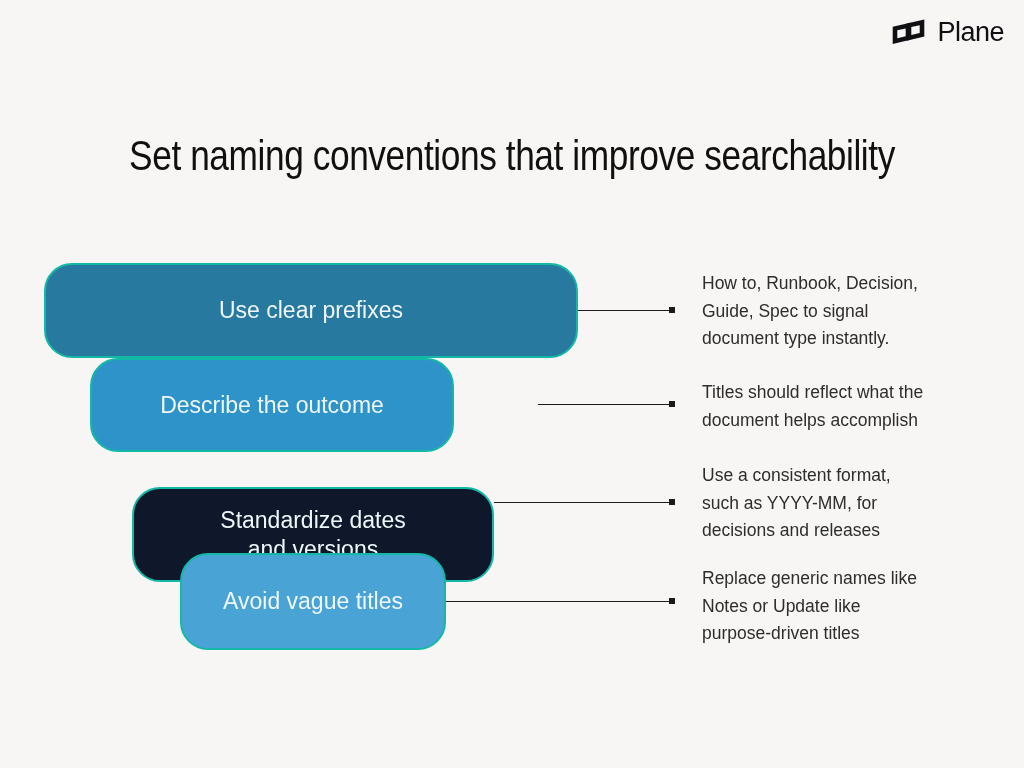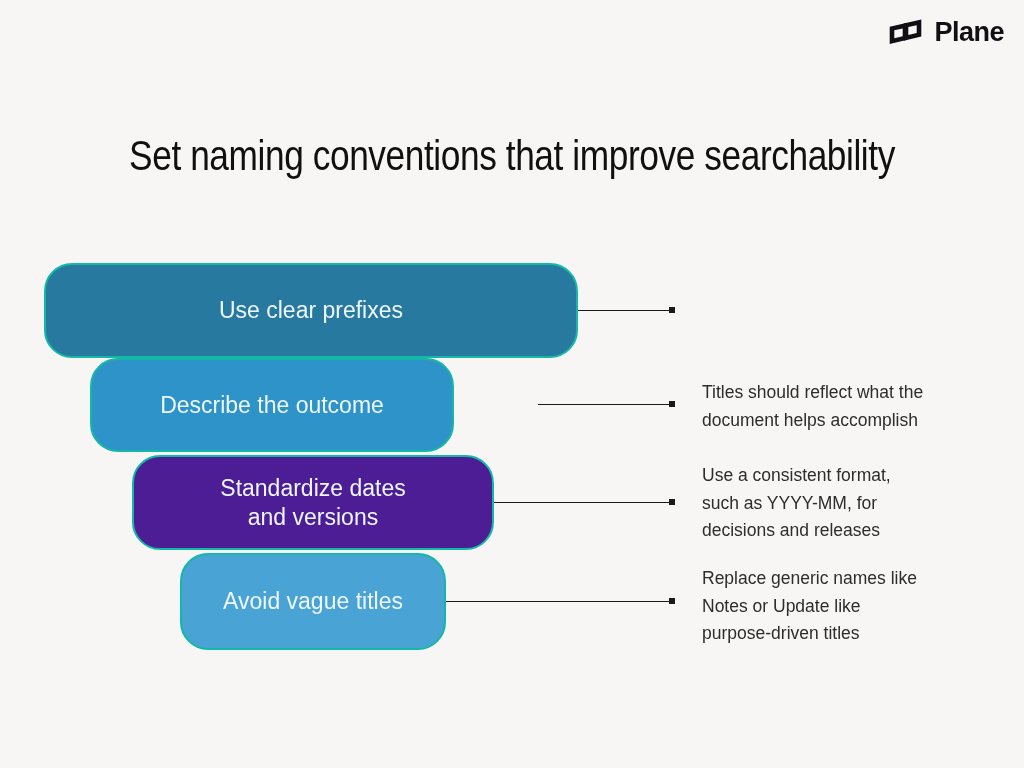--- a/index.html
+++ b/index.html
@@ -11,21 +11,21 @@
     overflow: hidden;
   }
   .canvas { position: absolute; inset: 0; }
 
   
   .logo {
     position: absolute; top: 17px; right: 20px;
     display: flex; align-items: center; gap: 8px;
   }
   .logo-text {
-    font-size: 27px; font-weight: 700; color: #101014;
+    font-size: 27px; font-weight: 400; color: #101014;
     letter-spacing: -0.5px;
   }
 
   
   .title {
     position: absolute; top: 132px; left: 0; width: 1024px;
     text-align: center;
     font-size: 42px; font-weight: 400; color: #101010;
     letter-spacing: -0.5px;
     transform: scaleX(0.84);
@@ -90,33 +90,36 @@
   </div>
 
   <div class="title">Set naming conventions that improve searchability</div>
 
   <div class="step step1" style="background: rgb(39, 121, 159);">
     <span class="step-label">Use clear prefixes</span>
   </div>
   <div class="step step2" style="background: rgb(46, 147, 200);">
     <span class="step-label">Describe the outcome</span>
   </div>
-  <div class="step step3" style="background: #4c1d95;">
+  <div class="step step3" style="background: #0f172a; margin-top: 32px;">
     <span class="step-label">Standardize dates
 and versions</span>
   </div>
   <div class="step step4" style="background: rgb(74, 163, 213);">
     <span class="step-label">Avoid vague titles</span>
   </div>
 
   <div class="connector conn1"></div>
   <div class="connector conn2"></div>
   <div class="connector conn3"></div>
   <div class="connector conn4"></div>
 
+  <div class="desc desc1">How to, Runbook, Decision,
+Guide, Spec to signal
+document type instantly.</div>
   <div class="desc desc3">Use a consistent format,
 such as YYYY-MM, for
 decisions and releases</div>
   <div class="desc desc2">Titles should reflect what the
 document helps accomplish</div>
   <div class="desc desc4">Replace generic names like
 Notes or Update like
 purpose-driven titles</div>
 
 </div>

